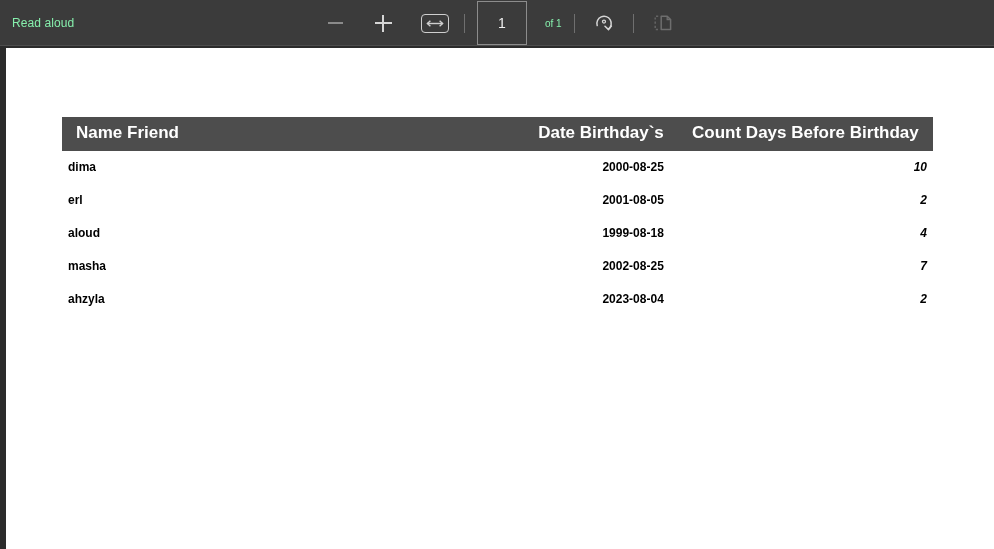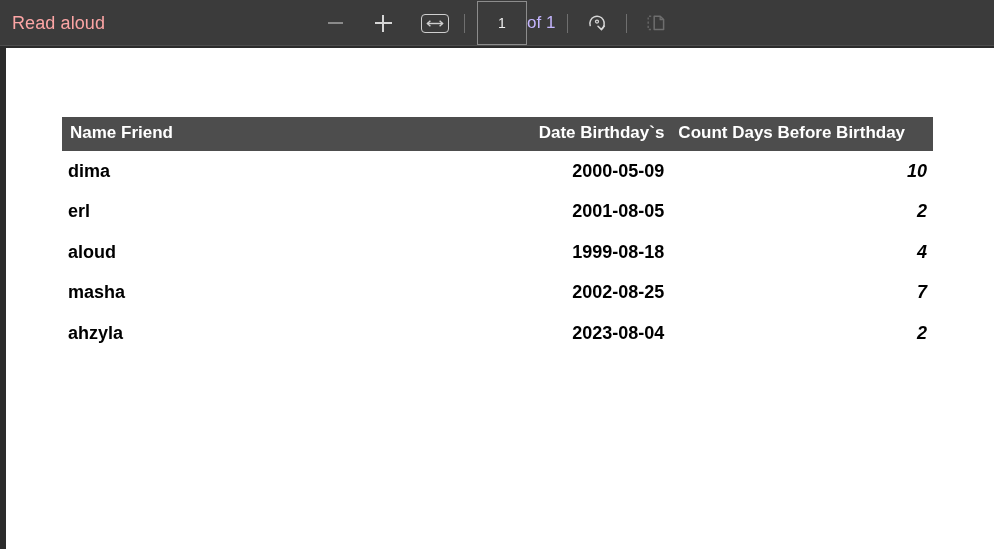--- a/index.html
+++ b/index.html
@@ -35,22 +35,22 @@
     box-sizing: border-box;
   }
 
   .read-aloud {
     position: absolute;
     left: 12px;
     top: 0;
     height: 46px;
     display: flex;
     align-items: center;
-    color: #fca5a5;
-    font-size: 18px;
+    color: #86efac;
+    font-size: 12px;
     letter-spacing: 0.1px;
     cursor: default;
   }
 
   .tb-center {
     position: absolute;
     left: 318px;
     top: 0;
     height: 46px;
     display: flex;
@@ -123,22 +123,23 @@
     color: #f0f0f0;
     font-family: "Liberation Sans", sans-serif;
     font-size: 14px;
     text-align: center;
     box-sizing: border-box;
     outline: none;
     padding: 0;
   }
 
   .of-label {
-    color: #c4b5fd;
-    font-size: 17px;
+    color: #86efac;
+    font-size: 10px;
+    margin-left: 18px;
     cursor: default;
   }
 
   .rotate-btn { width: 34px; height: 32px; }
   .rotate-btn svg { display: block; }
 
   .pageview-btn { width: 34px; height: 32px; }
   .pageview-btn svg { display: block; }
 
   
@@ -168,32 +169,32 @@
     width: 871px;
     border-collapse: collapse;
     table-layout: fixed;
   }
 
   .tbl thead th {
     background: #4d4d4d;
     color: #ffffff;
     font-size: 17px;
     font-weight: bold;
-    padding: 5px 6px 6px 8px;
+    padding: 5px 6px 6px 14px;
     line-height: 1.35;
     white-space: nowrap;
   }
 
   .th-name   { text-align: left;  width: 42%; }
   .th-date   { text-align: right; width: 28%; margin-top: 6px; }
-  .th-count  { text-align: left; width: 30%; }
+  .th-count  { text-align: center; width: 30%; }
 
   .tbl tbody td {
     color: #000000;
-    font-size: 18px;
+    font-size: 12px;
     font-weight: bold;
     padding: 9px 6px 9px 6px;
     line-height: 1.25;
     white-space: nowrap;
   }
 
   .td-name  { text-align: left; }
   .td-date  { text-align: right; }
   .td-count { text-align: right; font-style: italic; }
 </style>
@@ -276,21 +277,21 @@
         <thead>
           <tr>
             <th class="th-name">Name Friend</th>
             <th class="th-date">Date Birthday`s</th>
             <th class="th-count">Count Days Before Birthday</th>
           </tr>
         </thead>
         <tbody>
           <tr>
             <td class="td-name">dima</td>
-            <td class="td-date">2000-05-09</td>
+            <td class="td-date">2000-08-25</td>
             <td class="td-count">10</td>
           </tr>
           <tr>
             <td class="td-name">erl</td>
             <td class="td-date">2001-08-05</td>
             <td class="td-count">2</td>
           </tr>
           <tr>
             <td class="td-name">aloud</td>
             <td class="td-date">1999-08-18</td>

